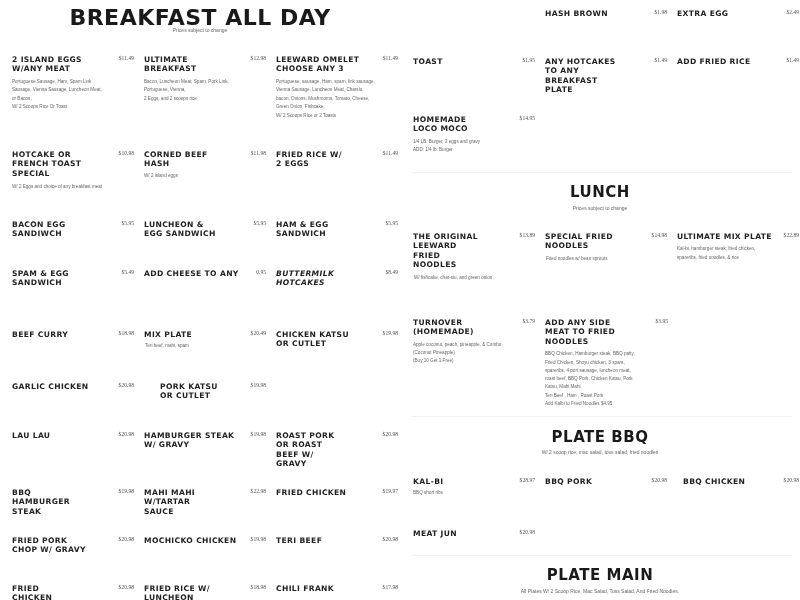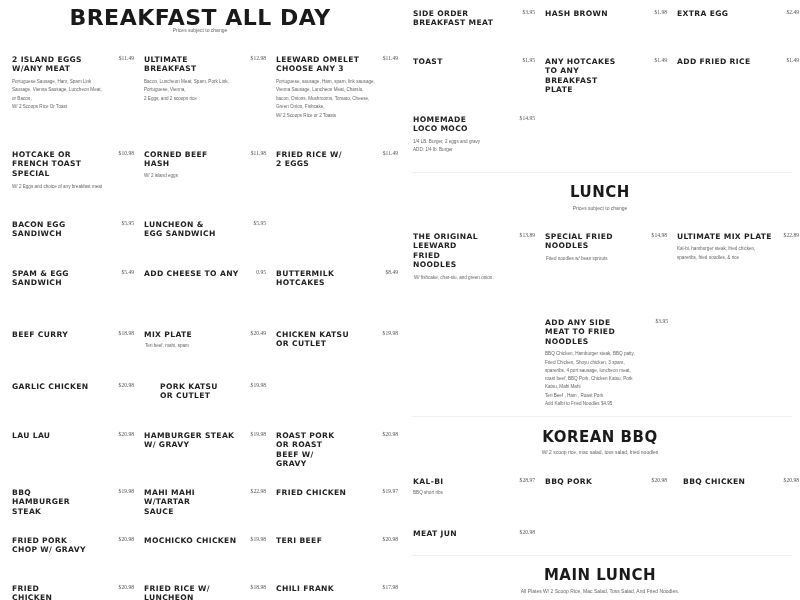--- a/index.html
+++ b/index.html
@@ -88,31 +88,35 @@
   </div>
 
   <div class="item" style="left:12px;top:220px;">
     <div class="item-name" style="width:70px;">Bacon Egg Sandiwch</div>
     <div class="item-price">$5.95</div>
   </div>
   <div class="item" style="left:144px;top:220px;">
     <div class="item-name" style="width:80px;">Luncheon &amp; Egg Sandwich</div>
     <div class="item-price">$5.95</div>
   </div>
+  <div class="item" style="left:276px;top:220px;">
+    <div class="item-name" style="width:60px;">Ham &amp; Egg Sandwich</div>
+    <div class="item-price">$5.95</div>
+  </div>
 
   <div class="item" style="left:12px;top:269px;">
     <div class="item-name" style="width:60px;">Spam &amp; Egg Sandwich</div>
     <div class="item-price">$5.49</div>
   </div>
   <div class="item" style="left:144px;top:269px;">
     <div class="item-name" style="width:100px;">Add Cheese To Any</div>
     <div class="item-price">0.95</div>
   </div>
   <div class="item" style="left:276px;top:269px;">
-    <div class="item-name" style="width:60px;">Buttermilk Hotcakes</div>
+    <div class="item-name" style="width:60px;font-style:italic;">Buttermilk Hotcakes</div>
     <div class="item-price">$8.49</div>
   </div>
 
   <div class="item" style="left:12px;top:330px;">
     <div class="item-name">Beef Curry</div>
     <div class="item-price">$18.98</div>
   </div>
   <div class="item" style="left:144px;top:330px;">
     <div class="item-name">Mix Plate</div>
     <div class="item-price">$20.49</div>
@@ -180,24 +184,20 @@
     <div class="item-price">$18.98</div>
   </div>
   <div class="item" style="left:276px;top:584px;">
     <div class="item-name">Chili Frank</div>
     <div class="item-price">$17.98</div>
   </div>
 </div>
 
 <div class="col col-right">
 
-  <div class="item" style="left:13px;top:9px;">
-    <div class="item-name">Side Order Breakfast Meat</div>
-    <div class="item-price">$3.95</div>
-  </div>
   <div class="item" style="left:145px;top:9px;">
     <div class="item-name">Hash Brown</div>
     <div class="item-price">$1.98</div>
   </div>
   <div class="item" style="left:277px;top:9px;">
     <div class="item-name">Extra Egg</div>
     <div class="item-price">$2.49</div>
   </div>
 
   <div class="item" style="left:13px;top:57px;">
@@ -235,35 +235,42 @@
     <div class="item-price">$13.89</div>
     <div class="item-desc" style="margin-top:4px;padding-left:1px;">W/ fishcake, char-siu, and green onion.</div>
   </div>
   <div class="item" style="left:277px;top:232px;">
     <div class="item-name" style="width:100px;">Ultimate Mix Plate</div>
     <div class="item-price">$22.89</div>
     <div class="item-desc" style="margin-top:4px;line-height:8.5px;">Kal-bi, hamburger steak, fried chicken,
 spareribs, fried noodles, &amp; rice</div>
   </div>
 
+  <div class="item" style="left:13px;top:318px;">
+    <div class="item-name" style="width:70px;">Turnover (Homemade)</div>
+    <div class="item-price">$3.79</div>
+    <div class="item-desc" style="margin-top:4px;">Apple coconut, peach, pineapple, &amp; Combo
+(Coconut Pineapple)
+(Buy 10 Get 1 Free)</div>
+  </div>
   <div class="item" style="left:145px;top:318px;">
     <div class="item-name" style="width:80px;">Add Any Side Meat To Fried Noodles</div>
     <div class="item-price" style="right:-1px;">$3.95</div>
     <div class="item-desc" style="margin-top:4px;">BBQ Chicken, Hamburger steak, BBQ patty,
 Fried Chicken, Shoyu chicken, 3 spam,
 spareribs, 4 port sausage, luncheon meat,
 roast beef, BBQ Pork, Chicken Katsu, Pork
 Katsu, Mahi Mahi
 Teri Beef , Ham , Roast Pork
 Add Kalbi to Fried Noodles $4.95</div>
   </div>
 
   <div class="divider" style="top:416px;"></div>
 
-  <div class="section-title" style="top:428px;font-size:15px;">KOREAN BBQ</div>
+  <div class="section-title" style="top:428px;font-size:15px;">PLATE BBQ</div>
   <div class="section-sub" style="top:449px;">W/ 2 scoop rice, mac salad, toss salad, fried noodles</div>
 
   <div class="item" style="left:13px;top:477px;">
     <div class="item-name">Kal-Bi</div>
     <div class="item-price">$28.97</div>
     <div class="item-desc" style="margin-top:3px;">BBQ short ribs</div>
   </div>
   <div class="item" style="left:145px;top:477px;">
     <div class="item-name">BBQ Pork</div>
     <div class="item-price">$20.98</div>
@@ -273,15 +280,15 @@
     <div class="item-price">$20.98</div>
   </div>
 
   <div class="item" style="left:13px;top:529px;">
     <div class="item-name">Meat Jun</div>
     <div class="item-price">$20.98</div>
   </div>
 
   <div class="divider" style="top:555px;"></div>
 
-  <div class="section-title" style="top:566px;font-size:15px;">MAIN LUNCH</div>
+  <div class="section-title" style="top:566px;font-size:15px;">PLATE MAIN</div>
   <div class="section-sub" style="top:588px;">All Plates W/ 2 Scoop Rice, Mac Salad, Toss Salad, And Fried Noodles.</div>
 </div>
 
 </body></html>

